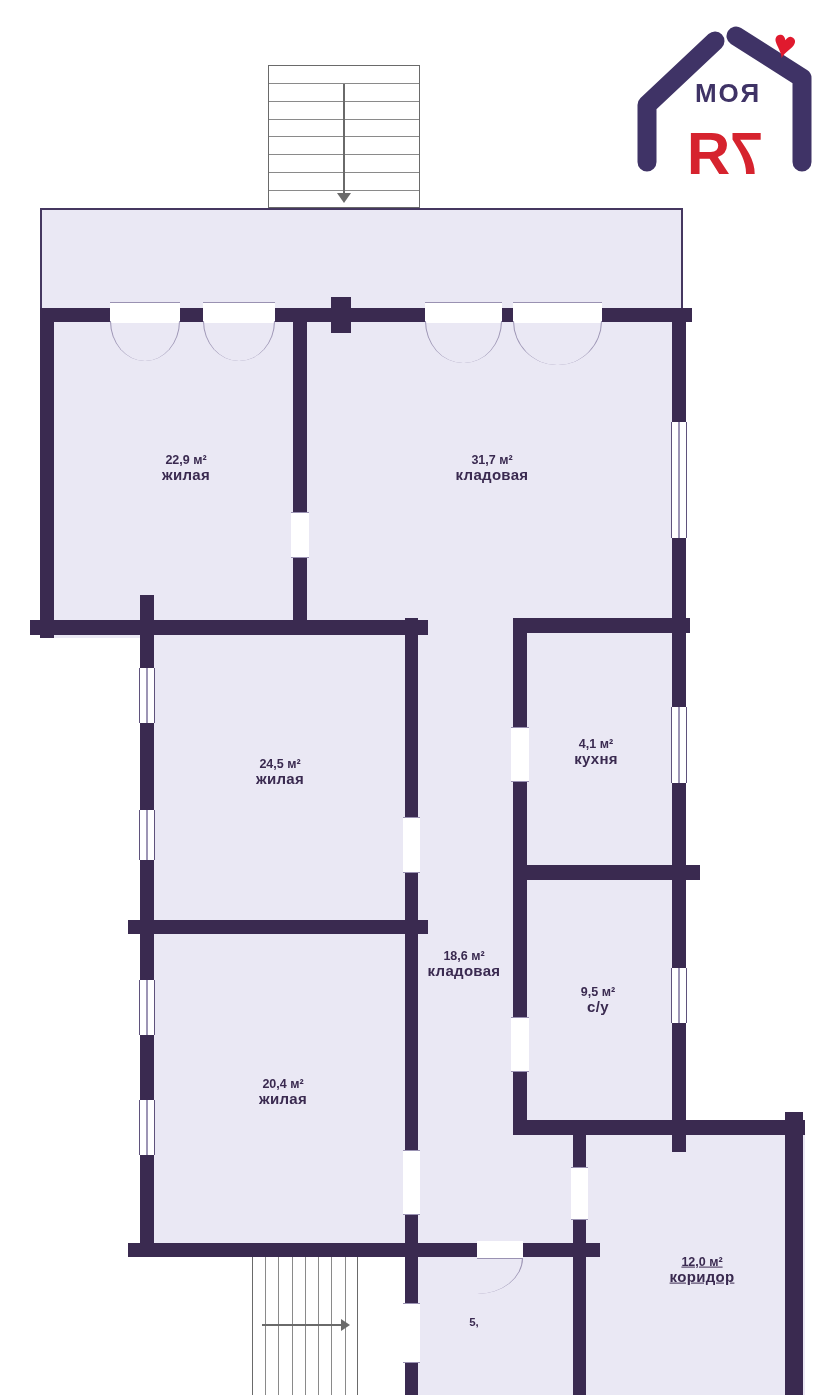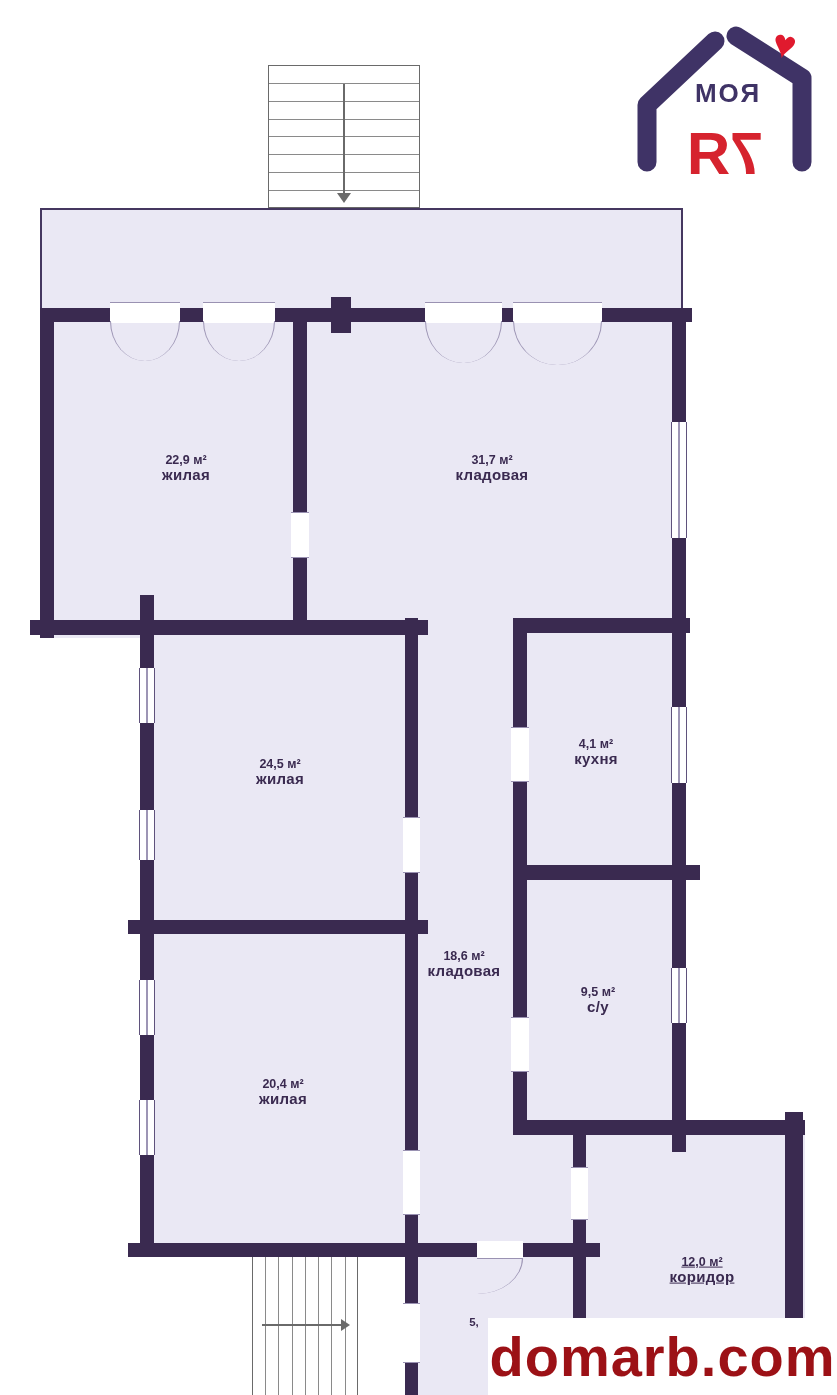--- a/index.html
+++ b/index.html
@@ -165,17 +165,14 @@
       <path d="M35,146 L35,89 L103,25" fill="none" stroke="#3f3366" stroke-width="19" stroke-linecap="round" stroke-linejoin="round"></path>
       <path d="M124,20 L190,62 L190,146" fill="none" stroke="#3f3366" stroke-width="19" stroke-linecap="round" stroke-linejoin="round"></path>
       <text x="172" y="42" font-size="40" fill="#e01a2e" text-anchor="middle" transform="rotate(12 172 30)">♥</text>
       <text x="116" y="86" text-anchor="middle" font-size="26" font-weight="bold" fill="#3f3366" letter-spacing="2">МОЯ</text>
       <g transform="translate(113,158)">
         <text transform="scale(-1,1)" text-anchor="middle" font-size="60" font-weight="bold" fill="#d6232e">7Я</text>
       </g>
     </svg>
   </div>
 
-  <div class="watermark">
-    <span>domarb.com</span>
-  </div>
 
 </div>
 
 </body></html>

